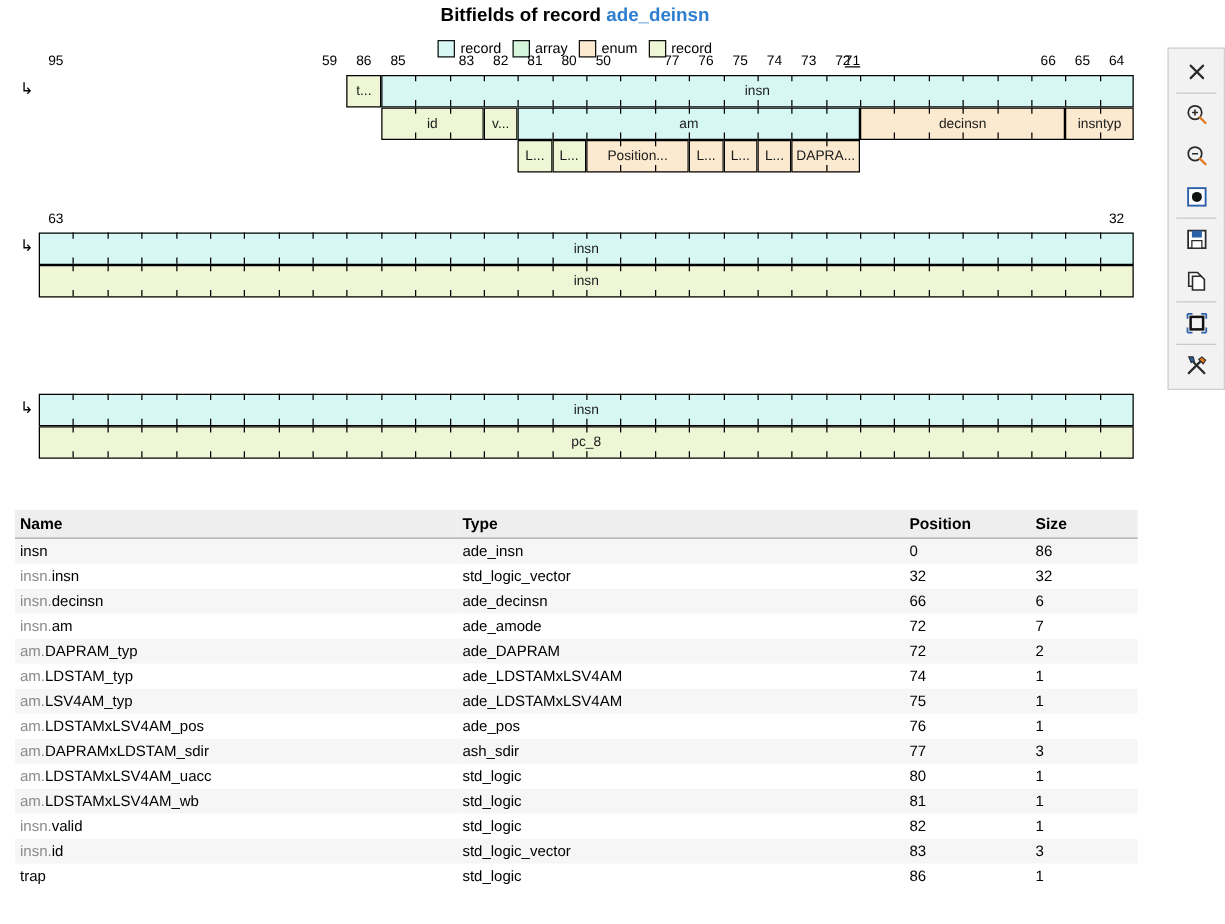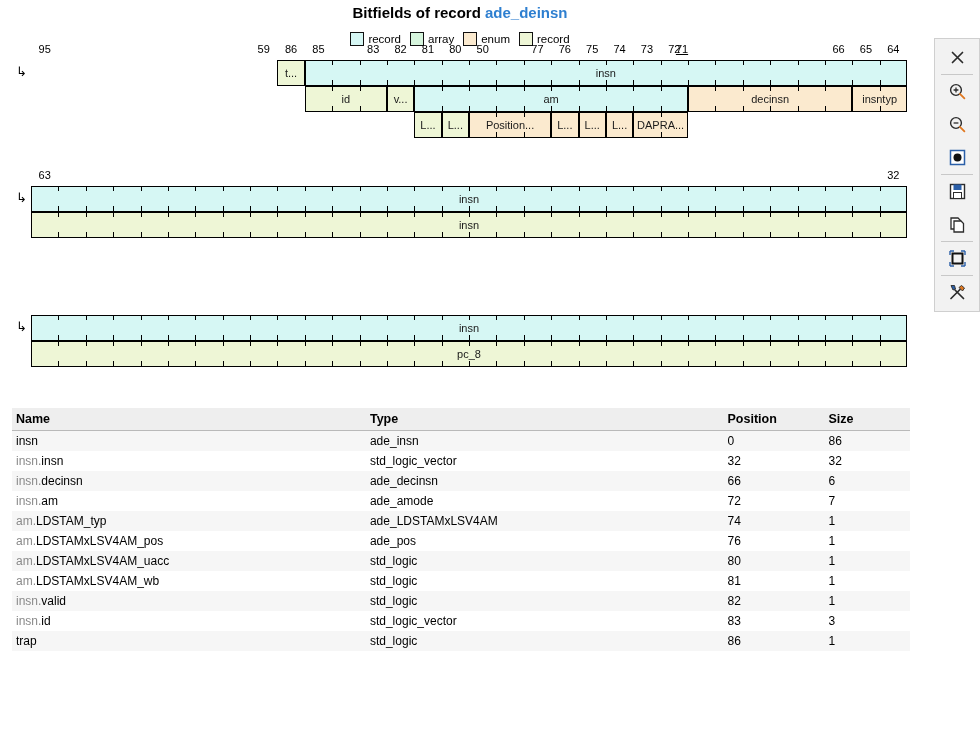--- a/index.html
+++ b/index.html
@@ -548,30 +548,48 @@
         <td>66</td>
         <td>6</td>
       </tr>
       <tr>
         <td><span class="name-prefix">insn.</span><span>am</span></td>
         <td>ade_amode</td>
         <td>72</td>
         <td>7</td>
       </tr>
       <tr>
+        <td><span class="name-prefix">am.</span><span>DAPRAM_typ</span></td>
+        <td>ade_DAPRAM</td>
+        <td>72</td>
+        <td>2</td>
+      </tr>
+      <tr>
         <td><span class="name-prefix">am.</span><span>LDSTAM_typ</span></td>
         <td>ade_LDSTAMxLSV4AM</td>
         <td>74</td>
         <td>1</td>
       </tr>
       <tr>
+        <td><span class="name-prefix">am.</span><span>LSV4AM_typ</span></td>
+        <td>ade_LDSTAMxLSV4AM</td>
+        <td>75</td>
+        <td>1</td>
+      </tr>
+      <tr>
         <td><span class="name-prefix">am.</span><span>LDSTAMxLSV4AM_pos</span></td>
         <td>ade_pos</td>
         <td>76</td>
         <td>1</td>
+      </tr>
+      <tr>
+        <td><span class="name-prefix">am.</span><span>DAPRAMxLDSTAM_sdir</span></td>
+        <td>ash_sdir</td>
+        <td>77</td>
+        <td>3</td>
       </tr>
       <tr>
         <td><span class="name-prefix">am.</span><span>LDSTAMxLSV4AM_uacc</span></td>
         <td>std_logic</td>
         <td>80</td>
         <td>1</td>
       </tr>
       <tr>
         <td><span class="name-prefix">am.</span><span>LDSTAMxLSV4AM_wb</span></td>
         <td>std_logic</td>

